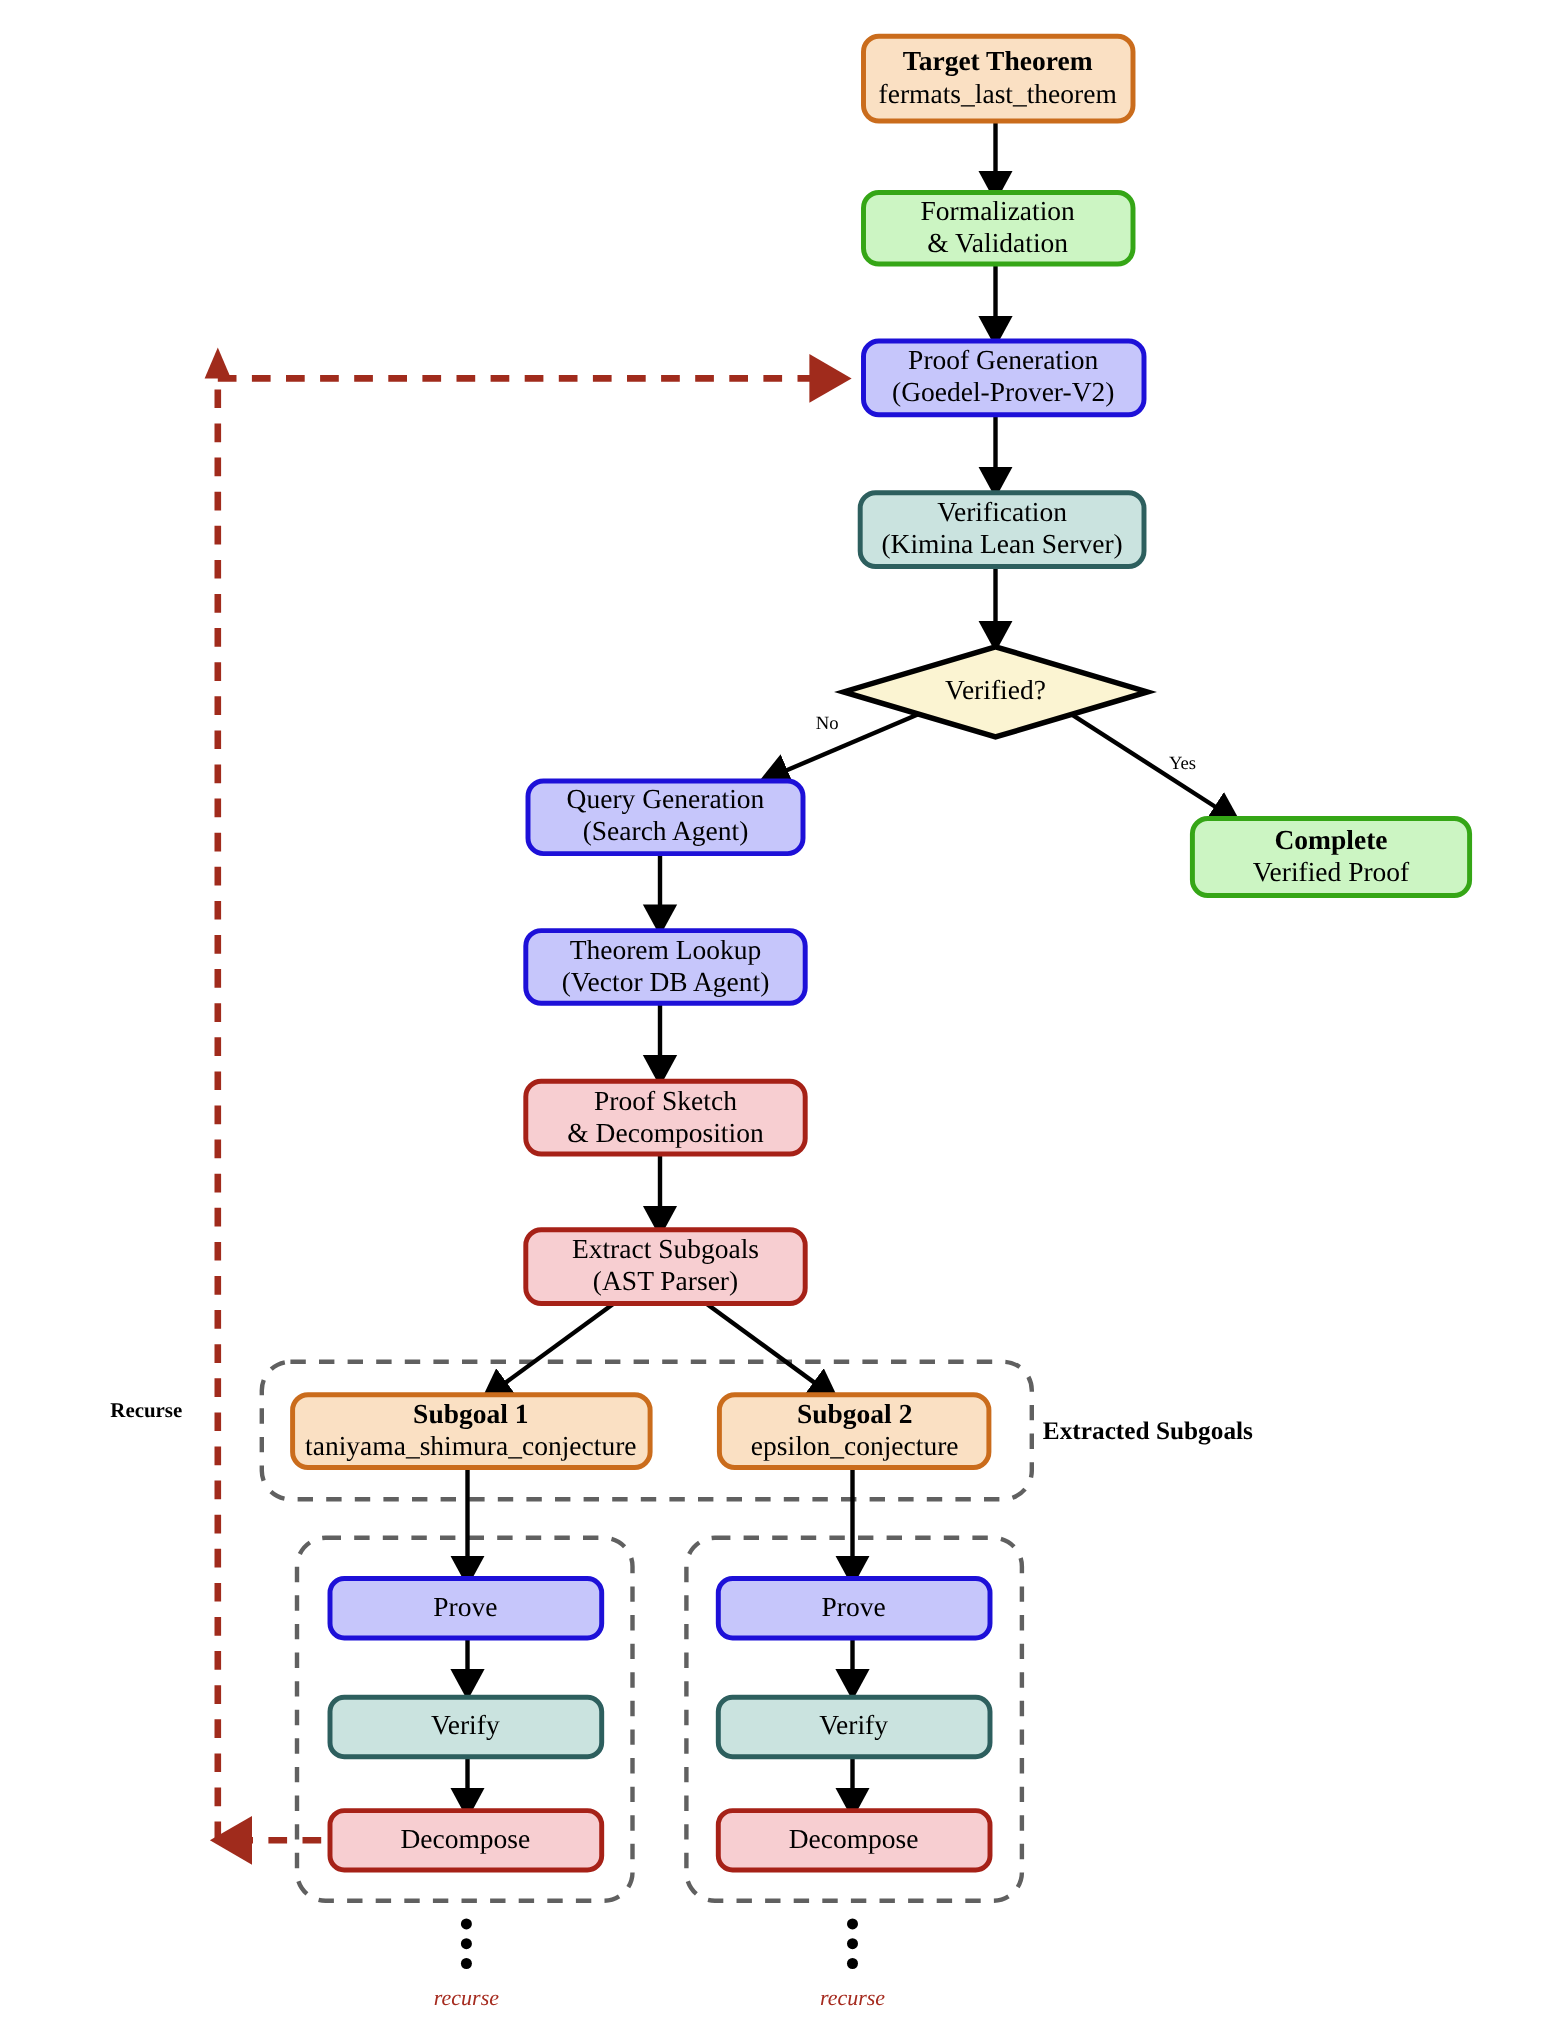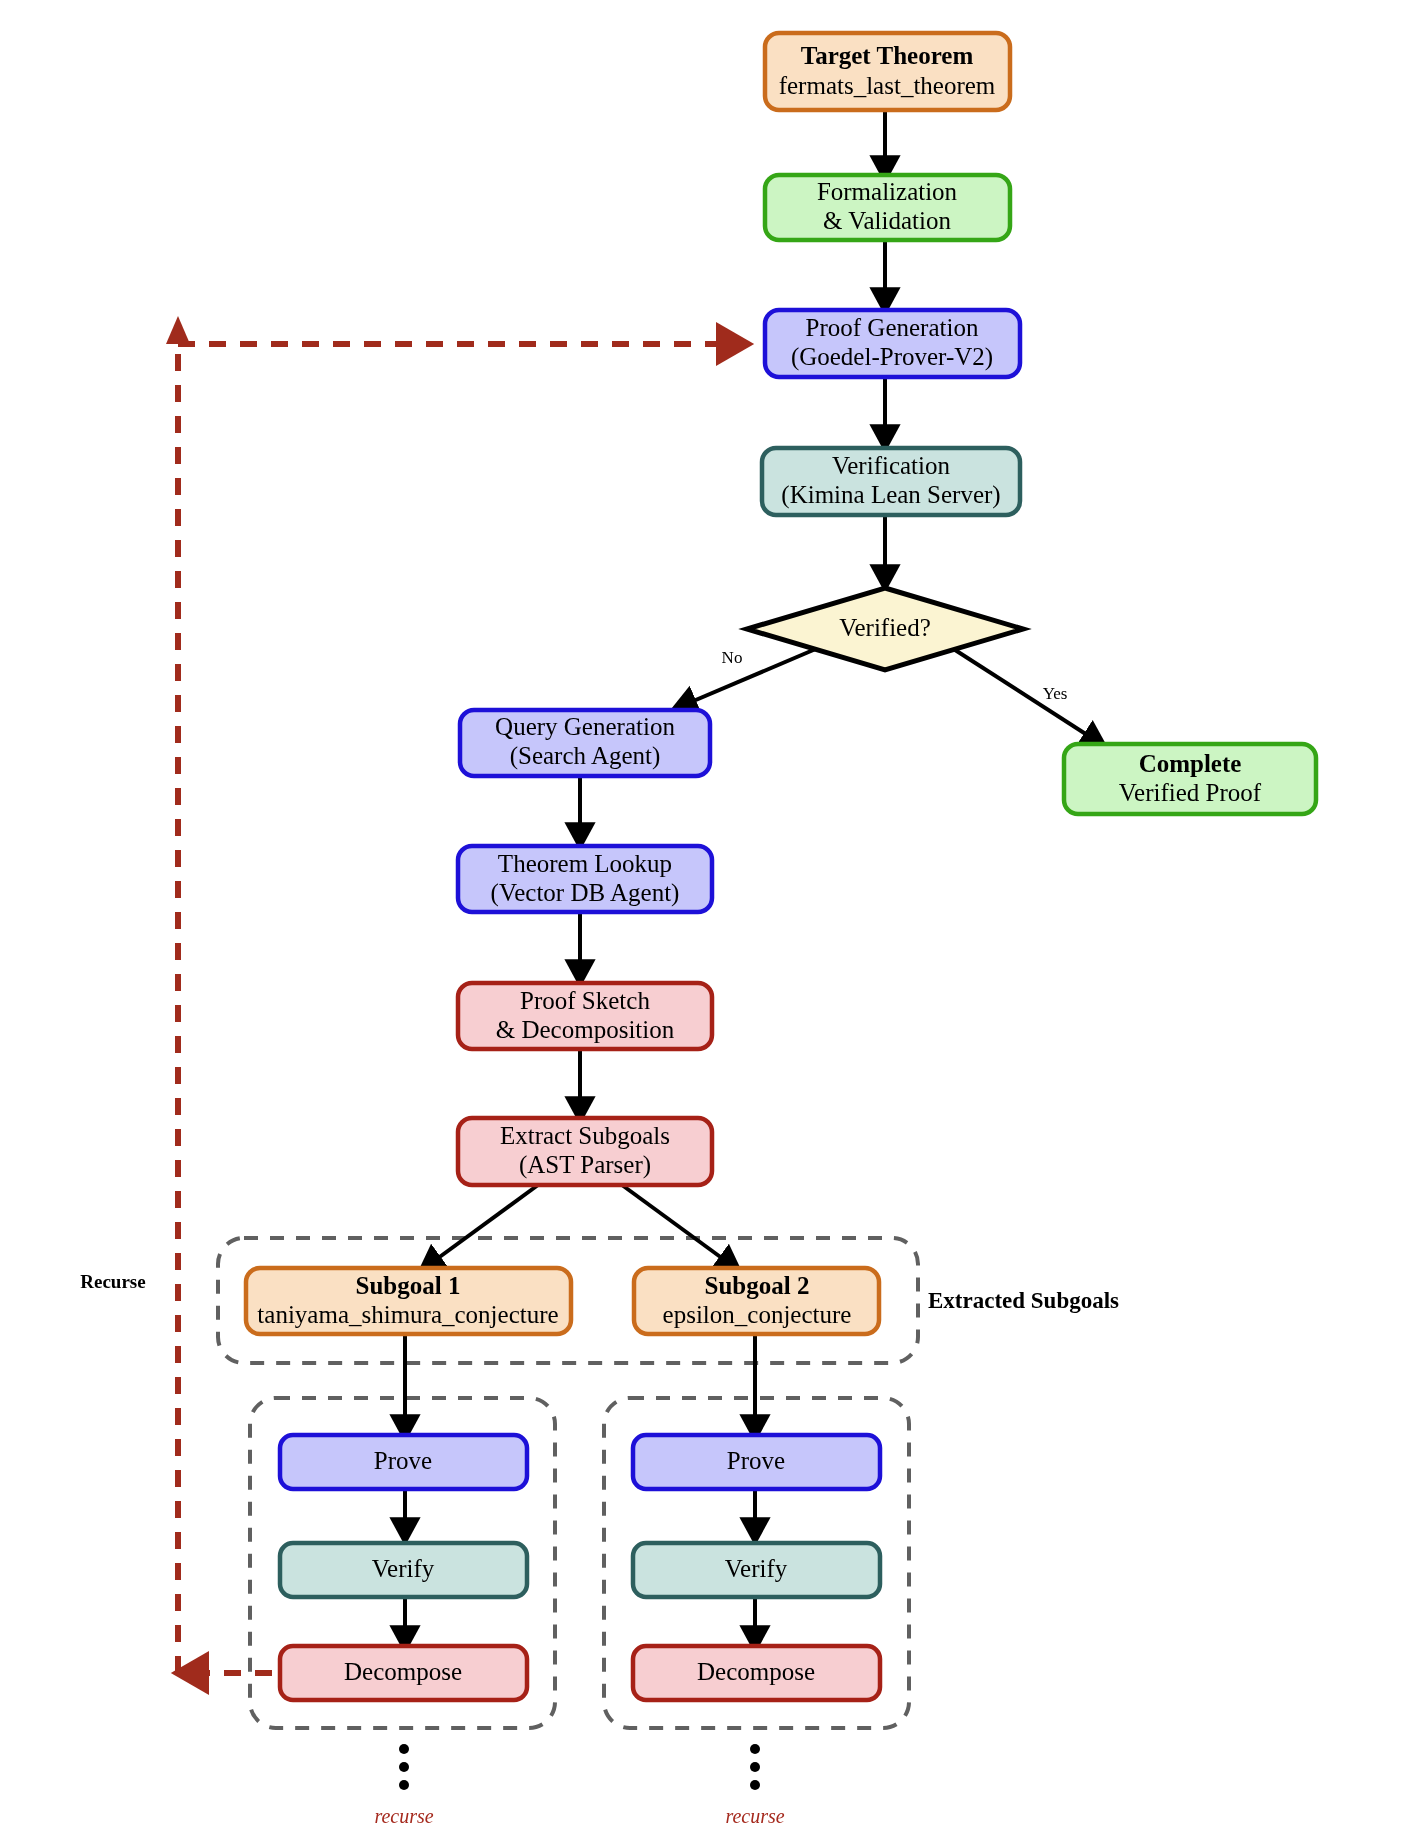--- a/index.html
+++ b/index.html
@@ -11,20 +11,21 @@
     width: 1415px;
     height: 1844px;
     font-family: "Liberation Serif", "DejaVu Serif", serif;
     overflow: hidden;
   }
   #diagram-root {
     position: relative;
     width: 1387px;
     height: 1844px;
     background: #ffffff;
+    padding-left: 20px;
   }
   svg#flow {
     display: block;
     width: 1415px;
     height: 1844px;
   }
   .node-text {
     font-family: "Liberation Serif", "DejaVu Serif", serif;
     text-anchor: middle;
     dominant-baseline: middle;

